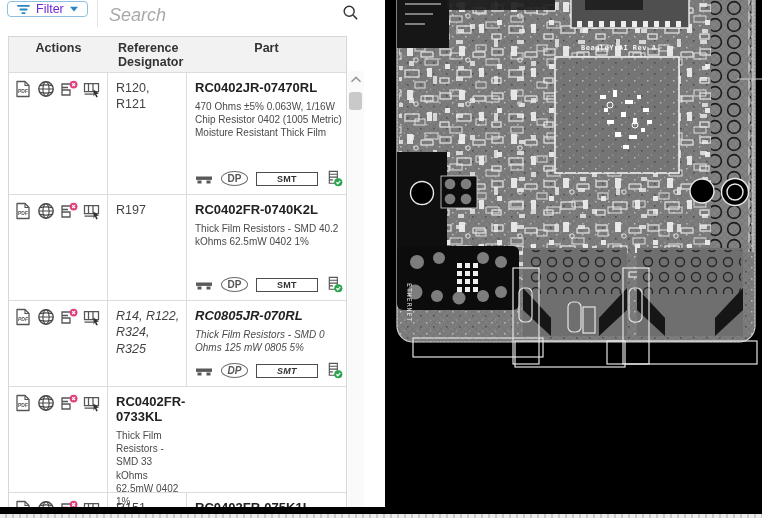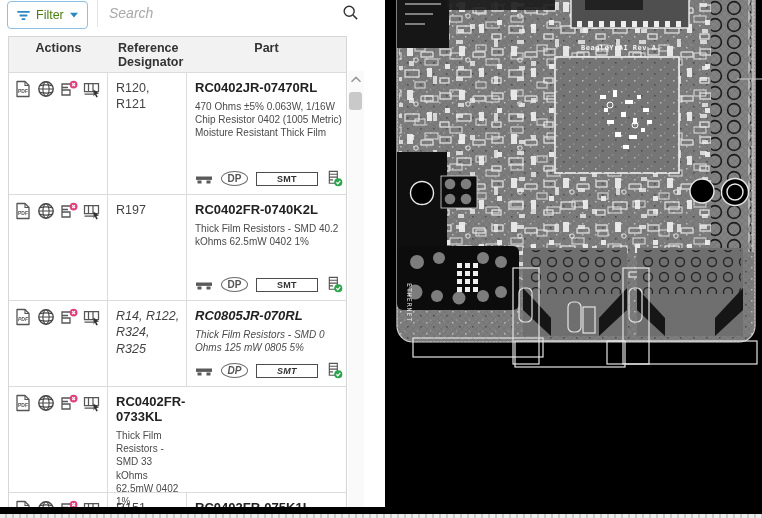--- a/index.html
+++ b/index.html
@@ -2,25 +2,25 @@
 <html><head>
 <meta charset="utf-8">
 <style>
   html,body{margin:0;padding:0;}
   body{width:762px;height:518px;position:relative;overflow:hidden;background:#fff;
        font-family:"Liberation Sans",sans-serif;-webkit-font-smoothing:antialiased;}
 
   
   .left-panel{position:absolute;left:0;top:0;width:385px;height:518px;background:#fff;}
 
-  .filter-btn{position:absolute;left:7px;top:1px;height:28px;padding:0 9px;display:flex;
+  .filter-btn{position:absolute;left:7px;top:1px;height:16px;padding:0 9px;display:flex;
       align-items:center;gap:6px;background:#fff;border:1px solid #8cc0e2;border-radius:4px;
-      color:#4d7c0f;font-size:12.5px;cursor:pointer;box-sizing:border-box;}
+      color:#6d28d9;font-size:12.5px;cursor:pointer;box-sizing:border-box;}
   .search-wrap{position:absolute;left:97px;top:0;height:27px;width:263px;border-left:1px solid #e3e3e3;}
-  .search-ph{position:absolute;left:11px;top:5px;font-style:italic;color:#a9a9a9;font-size:14px;}
+  .search-ph{position:absolute;left:11px;top:5px;font-style:italic;color:#a9a9a9;font-size:18px;}
   .search-icon{position:absolute;right:2px;top:4px;width:17px;height:17px;cursor:pointer;}
 
   .bom-table{position:absolute;left:8px;top:36px;width:339px;height:471px;
       border:1px solid #d6d6d6;border-bottom:none;box-sizing:border-box;overflow:hidden;font-size:12.5px;}
   .trow{display:grid;grid-template-columns:99px 79px 159px;border-bottom:1px solid #dcdcdc;box-sizing:border-box;}
   .thead{background:#f2f2f2;font-weight:bold;color:#333;}
   .thead .cell{padding:4px 4px 3px;}
   .th-actions{text-align:center;}
   .th-ref{text-align:left;padding-left:10px !important;}
   .th-part{text-align:center;}

